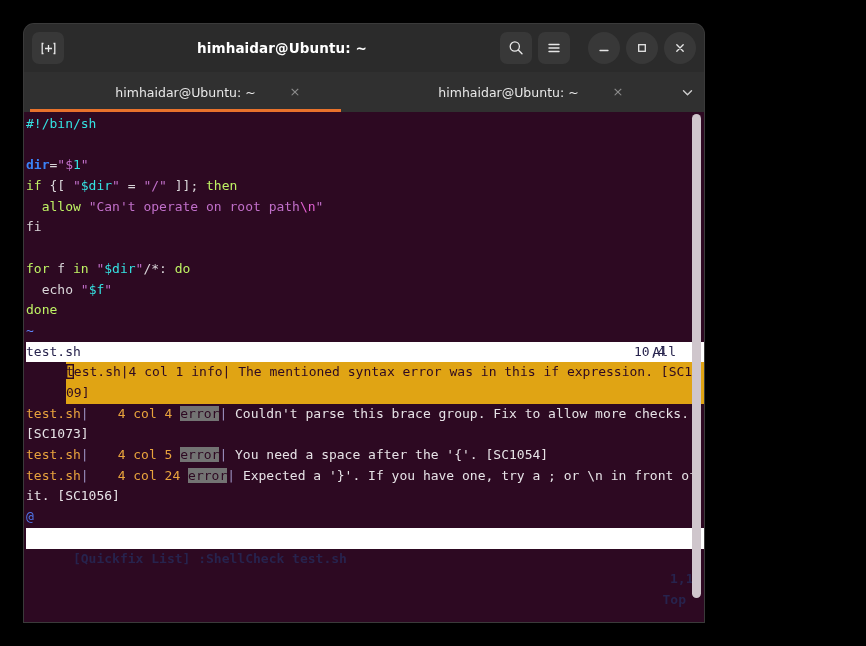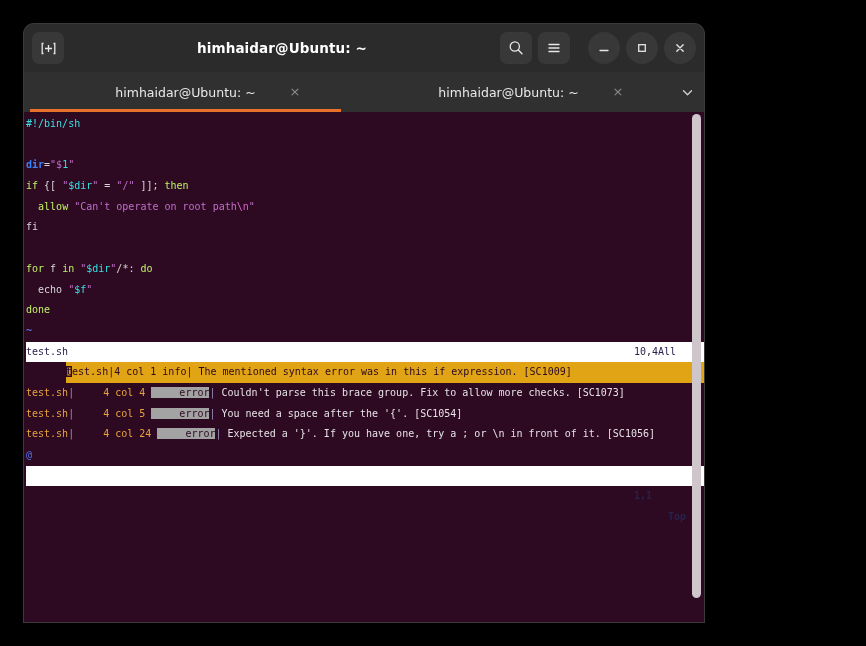--- a/index.html
+++ b/index.html
@@ -120,21 +120,21 @@
     cursor: pointer;
   }
 
   
   .term {
     position: relative;
     height: 510px;
     background: #2d0922;
     overflow: hidden;
     font-family: "DejaVu Sans Mono", monospace;
-    font-size: 10px;
+    font-size: 13px;
     line-height: 20.7px;
     padding: 2px 0 0 2px;
     box-sizing: border-box;
   }
   .row { white-space: pre; height: 20.7px; }
 
   
   .c-comment  { color: #34e2e2; }
   .c-ident    { color: #3b82f6; font-weight: bold; }
   .c-plain    { color: #d9d6d9; }
@@ -173,34 +173,34 @@
   .qf-hl .cursor {
     background: #e0a414;
     color: #2d0922;
     box-shadow: inset 0 0 0 1.4px #2d0922;
   }
 
   .qf { white-space: pre-wrap; word-break: break-all; }
   .qf-file { color: #e8a33d; }
   .qf-lnum { color: #e8a33d; margin-left: 29px; }
   .qf-sep  { color: #9a8fbf; }
-  .qf-err  { background: #a3a3a3; color: #2d0922; padding-left: 28px; }
+  .qf-err  { background: #737373; color: #2d0922; }
   .qf-text { color: #e6e2e6; }
 
   
   .statusline2 {
     background: #ffffff;
     color: #27234d;
     height: 20.7px;
     white-space: pre;
     position: relative;
     font-weight: bold;
     box-sizing: border-box;
   }
-  .statusline2 .sl2-pos { position: absolute; left: 608px; text-align: center; }
+  .statusline2 .sl2-pos { position: absolute; left: 644px; text-align: center; }
   .statusline2 .sl2-tail { position: absolute; right: 18px; }
 
   
   .scrollbar {
     position: absolute;
     top: 0;
     right: 2px;
     width: 11px;
     height: 100%;
     background: transparent;
@@ -308,20 +308,21 @@
 
     <div id="qf-entries">
         <div class="qf"><span class="qf-file">test.sh</span><span class="qf-sep">|</span><span class="qf-lnum">4 col 4 </span><span class="qf-err">error</span><span class="qf-sep">| </span><span class="qf-text">Couldn't parse this brace group. Fix to allow more checks. [SC1073]</span></div>
         <div class="qf"><span class="qf-file">test.sh</span><span class="qf-sep">|</span><span class="qf-lnum">4 col 5 </span><span class="qf-err">error</span><span class="qf-sep">| </span><span class="qf-text">You need a space after the '{'. [SC1054]</span></div>
         <div class="qf"><span class="qf-file">test.sh</span><span class="qf-sep">|</span><span class="qf-lnum">4 col 24 </span><span class="qf-err">error</span><span class="qf-sep">| </span><span class="qf-text">Expected a '}'. If you have one, try a ; or \n in front of it. [SC1056]</span></div>
       </div>
 
     <div class="qf"><span class="c-at">@</span></div>
 
     <div class="statusline2">
+      <span>[Quickfix List] :ShellCheck test.sh</span>
       <span class="sl2-pos">1,1</span>
       <span class="sl2-tail">Top</span>
     </div>
 
     <div class="scrollbar">
       <div class="thumb"></div>
     </div>
   </div>
 </div>
 

